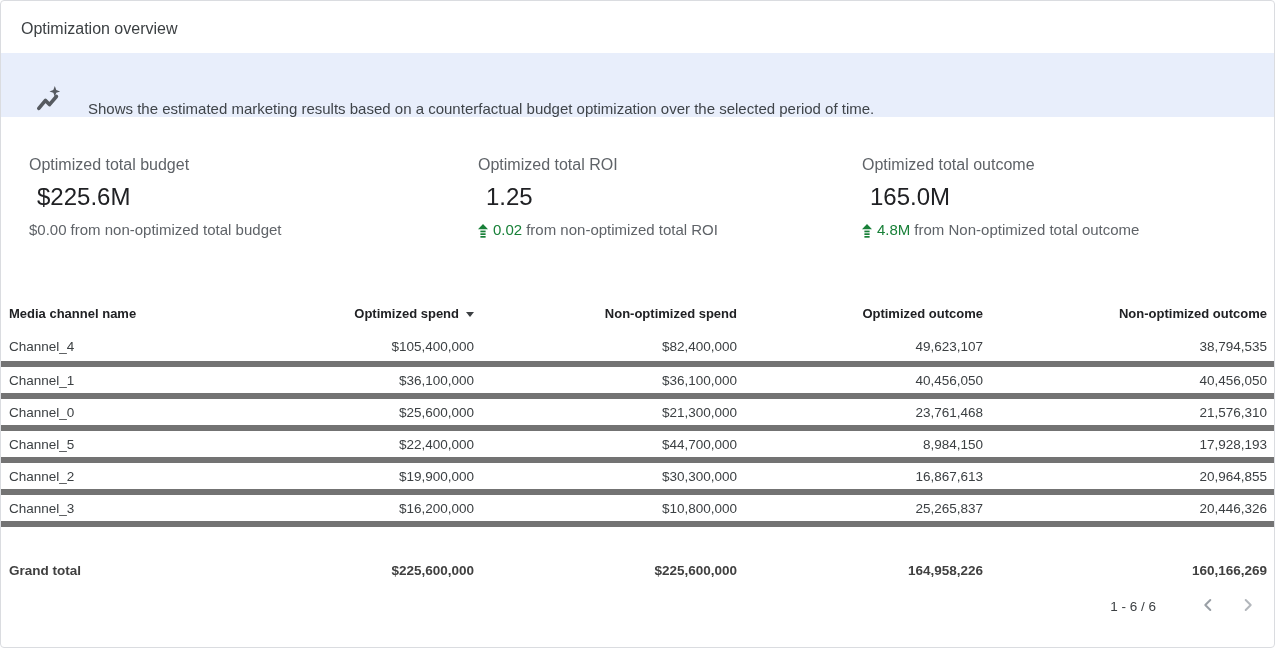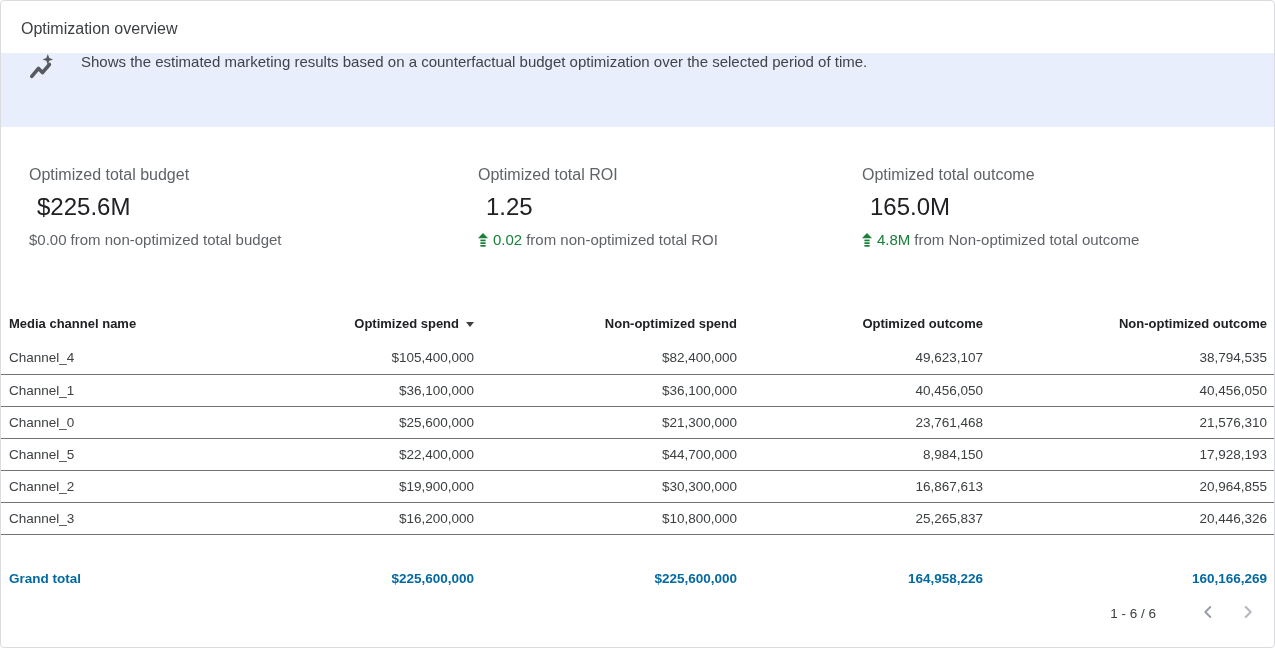--- a/index.html
+++ b/index.html
@@ -19,25 +19,25 @@
   }
   .card-header {
     padding: 19px 20px 15px 20px;
   }
   .card-title {
     font-size: 16px;
     color: #3c4043;
     font-weight: 400;
   }
   .banner {
-    height: 74px;
+    height: 64px;
     background: #e8eefb;
     display: flex;
-    align-items: flex-start;
-    padding: 0 26px;
+    align-items: flex-end;
+    padding: 0 33px;
   }
   .banner-icon {
     flex: 0 0 auto;
     width: 32px;
     height: 32px;
     margin-right: 22px;
     display: flex;
     align-items: center;
     justify-content: center;
   }
@@ -62,21 +62,21 @@
     font-size: 24px;
     color: #202124;
     line-height: 38px;
     margin: 4px 0 5px 8px;
     font-weight: 400;
   }
   .kpi-delta {
     font-size: 15px;
     color: #5f6368;
     display: flex;
-    align-items: center;
+    align-items: flex-end;
   }
   .delta-arrow { margin-right: 5px; display: inline-flex; }
   .delta-amount.green { color: #188038; }
   .delta-rest { margin-left: 4px; }
   .table-wrap { margin-top: 68px; }
   table {
     width: 100%;
     border-collapse: collapse;
     table-layout: fixed;
   }
@@ -92,24 +92,24 @@
   th.first, td.first { text-align: left; padding-left: 8px; }
   th.last, td.last { padding-right: 9px; }
   td {
     font-size: 13.5px;
     color: #3c4043;
     text-align: right;
     height: 32px;
     padding: 0;
     white-space: nowrap;
   }
-  tr.data-row td { border-bottom: 1px solid #737373; }
+  tr.data-row td { border-bottom: 6px solid #737373; }
   tr.total-row td {
     font-weight: 700;
-    color: #0369a1;
+    color: #404040;
     padding-top: 36px;
     height: auto;
     padding-bottom: 4px;
   }
   .sort-icon {
     display: inline-block;
     width: 0; height: 0;
     border-left: 4.5px solid transparent;
     border-right: 4.5px solid transparent;
     border-top: 5px solid #3c4043;

